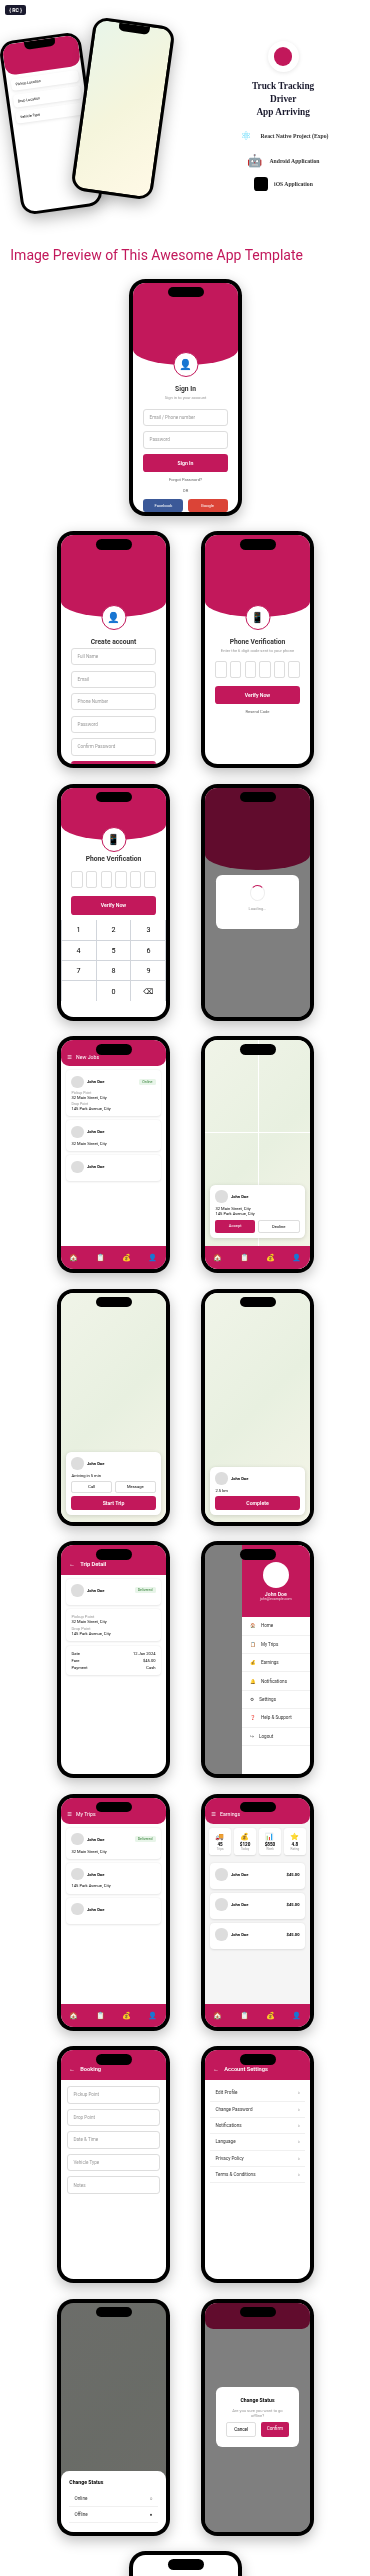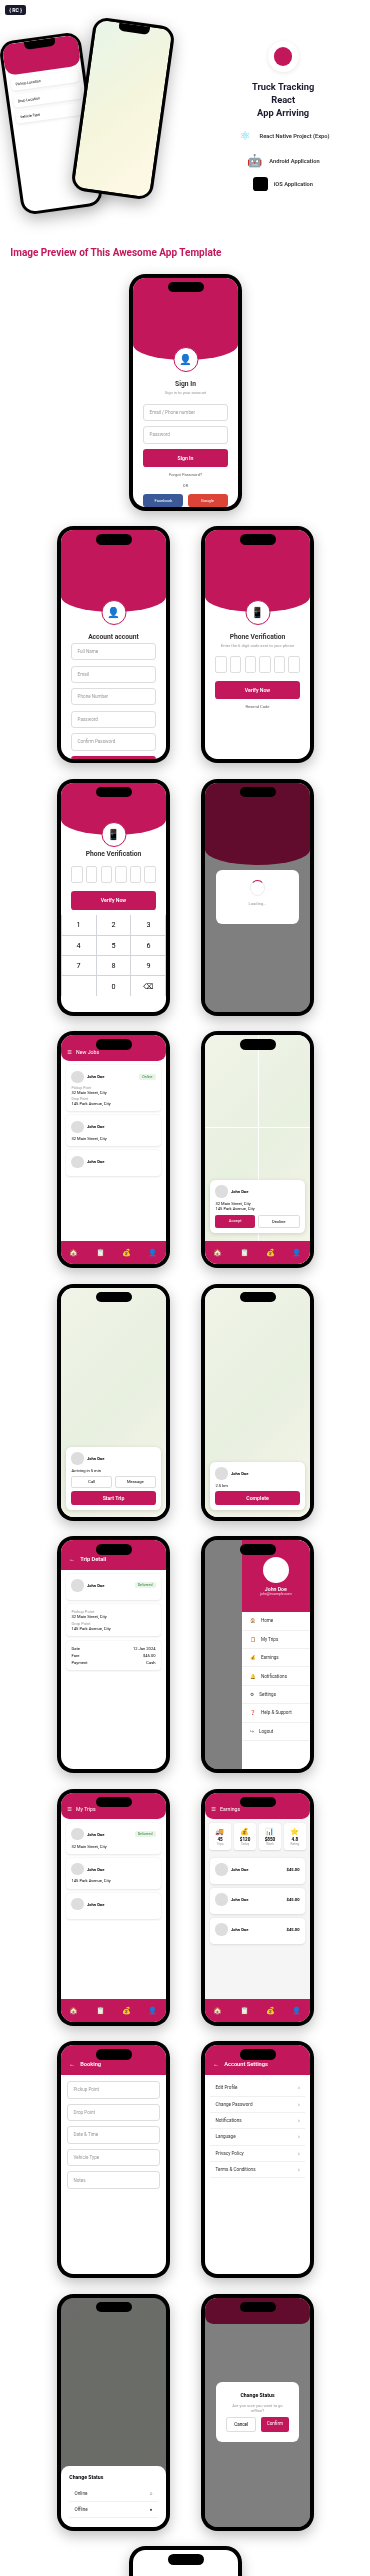--- a/index.html
+++ b/index.html
@@ -9,31 +9,31 @@
 .header-content { display: flex; align-items: flex-start; gap: 10.3px; padding-top: 10.3px; }
 .phones-hero { position: relative; width: 185px; height: 206px; }
 .phone-mockup { position: absolute; width: 82px; height: 175px; background: #000; border-radius: 14.4px; padding: 3.1px; box-shadow: 0 5.2px 15.5px rgba(0,0,0,0.3); }
 .phone-mockup.back { left: 0; top: 15.5px; transform: rotate(-8deg); z-index: 1; }
 .phone-mockup.front { left: 72px; top: 0; transform: rotate(8deg); z-index: 2; }
 .phone-screen { width: 100%; height: 100%; background: #fff; border-radius: 11.3px; overflow: hidden; position: relative; }
 .phone-notch { position: absolute; top: 0; left: 50%; transform: translateX(-50%); width: 31px; height: 8.2px; background: #000; border-radius: 0 0 5.2px 5.2px; z-index: 10; }
 .screen-map { width: 100%; height: 100%; background: linear-gradient(135deg, #e8f5e9 0%, #f5f5dc 50%, #fff9e6 100%); }
 .screen-header-pink { background: #c2185b; height: 31px; border-radius: 0 0 10.3px 10.3px; }
 .screen-card { background: #fff; margin: 4.1px; padding: 4.1px; border-radius: 4.1px; box-shadow: 0 1px 3.1px rgba(0,0,0,0.1); font-size: 3.6px; }
-.hero-text { flex: 1; padding-top: 20.6px; }
+.hero-text { flex: 1; padding-top: 20.6px; font-family: Liberation Serif, serif; }
 .logo-circle { width: 31px; height: 31px; background: #fff; border-radius: 50%; margin: 0 auto 8.2px; display: flex; align-items: center; justify-content: center; box-shadow: 0 1px 4.1px rgba(0,0,0,0.1); }
 .logo-inner { width: 18.5px; height: 18.5px; background: #c2185b; border-radius: 50%; }
 .hero-title { color: #1a1a2e; font-size: 9.3px; font-weight: bold; text-align: center; line-height: 1.4; }
 .tech-row { display: flex; align-items: center; gap: 6.2px; margin-top: 8.2px; justify-content: center; }
 .tech-icon { width: 16.5px; height: 16.5px; display: flex; align-items: center; justify-content: center; font-size: 12.4px; }
 .tech-label { font-size: 5.7px; color: #333; font-weight: 600; }
 .react-icon { color: #61dafb; }
 .android-icon { color: #3ddc84; }
 .ios-icon { color: #fff; background: #000; border-radius: 3.1px; width: 14.4px; height: 14.4px; }
-.preview-title { color: #c2185b; font-size: 10px; font-weight: bold; padding: 10.3px 0 5.2px 10.3px; }
+.preview-title { color: #c2185b; font-size: 14px; font-weight: normal; padding: 10.3px 0 5.2px 10.3px; }
 .screens-grid { display: flex; flex-direction: column; gap: 15.5px; padding: 10.3px 31px; }
 .screen-row { display: flex; justify-content: center; gap: 31px; }
 .app-screen { width: 113px; height: 237px; background: #000; border-radius: 16.5px; padding: 4.1px; box-shadow: 0 4.1px 12.4px rgba(0,0,0,0.25); position: relative; }
 .app-screen-inner { width: 100%; height: 100%; background: #fff; border-radius: 12.4px; overflow: hidden; position: relative; }
 .dynamic-island { position: absolute; top: 4.1px; left: 50%; transform: translateX(-50%); width: 36px; height: 10.3px; background: #000; border-radius: 6.2px; z-index: 100; }
 .splash-bg { width: 100%; height: 100%; background: linear-gradient(180deg, #8b1538 0%, #5a0e26 100%); display: flex; flex-direction: column; justify-content: flex-end; padding: 15.5px 8.2px; }
 .splash-title { color: #fff; font-size: 9.3px; font-weight: bold; text-align: center; letter-spacing: 1px; margin-bottom: 10.3px; }
 .splash-btn { background: #fff; color: #c2185b; padding: 5.2px; border-radius: 3.1px; text-align: center; font-size: 5.2px; font-weight: 600; margin-bottom: 4.1px; }
 .splash-btn.outline { background: transparent; border: 0.5px solid #fff; color: #fff; }
 .pink-curve-header { background: #c2185b; height: 82px; border-radius: 0 0 50% 50% / 0 0 15.5px 15.5px; position: relative; }
@@ -100,21 +100,21 @@
           <div class="screen-map"></div>
         </div>
       </div>
     </div>
     <div class="hero-text">
       <div class="logo-circle">
           <div class="logo-inner"></div>
         </div>
       <div class="hero-title">
         <div>Truck Tracking</div>
-        <div>React</div>
+        <div>Driver</div>
         <div>App Arriving</div>
       </div>
       <div class="tech-row">
         <span class="tech-icon react-icon">⚛</span>
         <span class="tech-label">React Native Project (Expo)</span>
       </div>
       <div class="tech-row">
         <span class="tech-icon android-icon">🤖</span>
         <span class="tech-label">Android Application</span>
       </div>
@@ -156,21 +156,21 @@
   </div>
 
   <div class="screen-row">
     <div class="app-screen">
       <div class="app-screen-inner">
         <div class="dynamic-island"></div>
         <div class="pink-curve-header">
             <div class="curve-icon">👤</div>
           </div>
         <div class="form-body">
-          <div class="form-title">Account account</div>
+          <div class="form-title">Create account</div>
           <div class="input-field">Full Name</div>
           <div class="input-field">Email</div>
           <div class="input-field">Phone Number</div>
           <div class="input-field">Password</div>
           <div class="input-field">Confirm Password</div>
           <div class="primary-btn">Register</div>
 
         </div>
       </div>
     </div>

